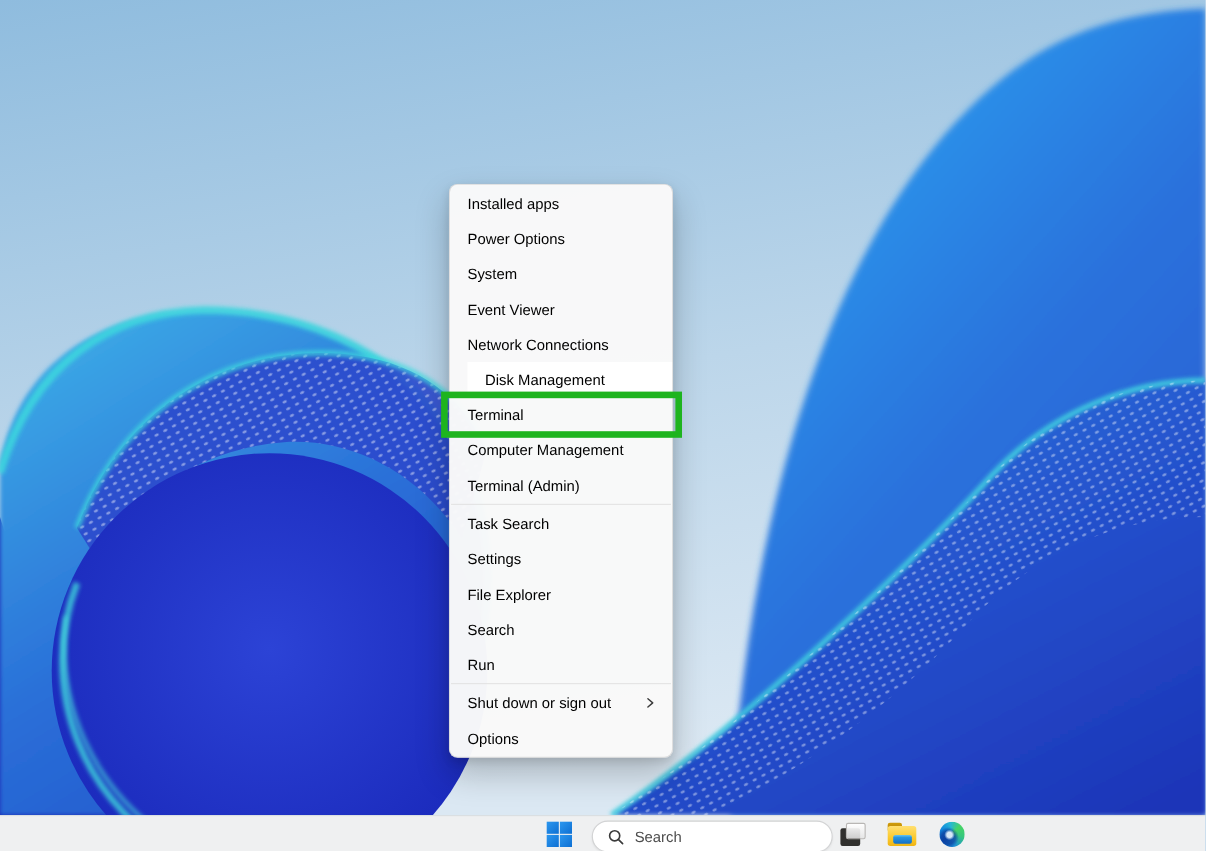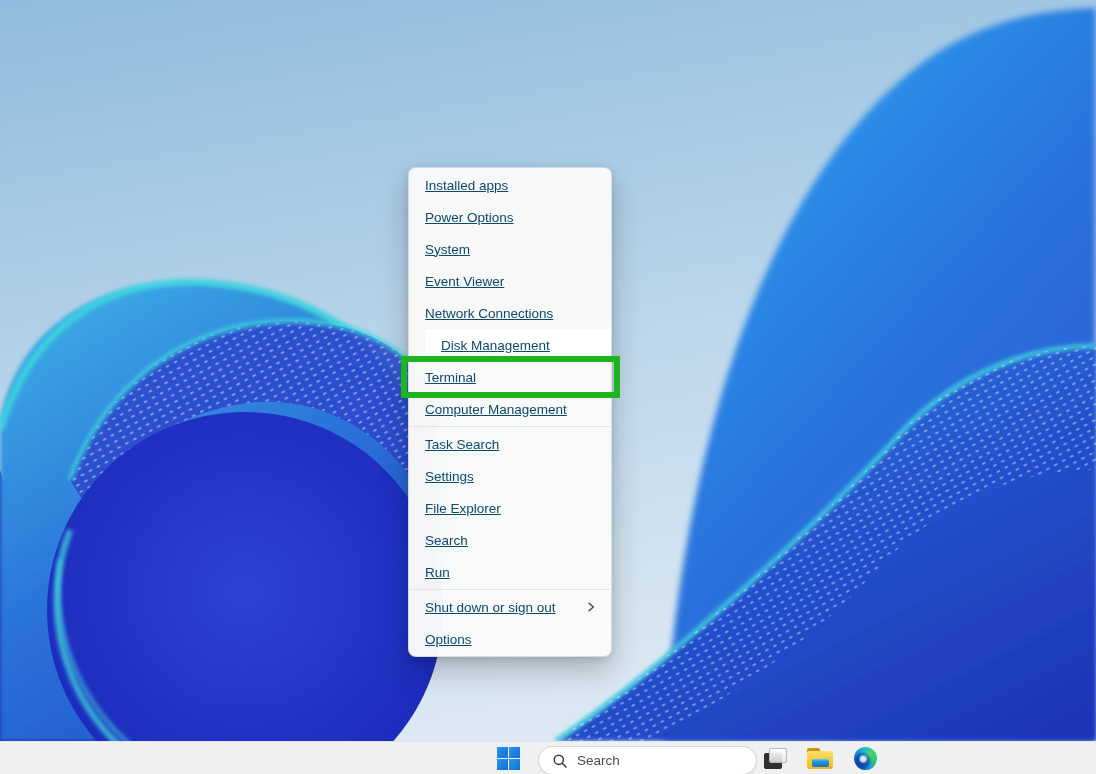--- a/index.html
+++ b/index.html
@@ -46,21 +46,21 @@
       radial-gradient(circle at 36% 62%, rgba(10,45,140,.55) 0 30%, rgba(10,45,140,0) 46%),
       conic-gradient(from 230deg at 50% 45%, #0b59be, #1187dd, #27b7d4, #46d465, #35c77e, #1d8dd8, #0b59be); }
 
   
   .ctx-menu { position:absolute; left:408px; top:167px; width:204px; z-index:10;
     background:rgba(249,249,249,.98); border:1px solid rgba(0,0,0,.12); border-radius:8px;
     box-shadow:0 14px 30px rgba(0,0,0,.22), 0 3px 8px rgba(0,0,0,.10);
     padding:1px 0; }
   .ctx-menu ul { list-style:none; }
   .ctx-menu li.item { height:32px; display:flex; align-items:center;
-    padding:0 14px 0 16px; font-size:13.5px; color:#0c4a6e; cursor:default;text-decoration:underline; }
+    padding:0 14px 0 16px; font-size:13.5px; color:#000000; cursor:default; }
   .ctx-menu li.item .grow { flex:1; }
   .ctx-menu li.sep { height:3px; position:relative; }
   .ctx-menu li.sep::after { content:""; position:absolute; left:1px; right:1px; top:1px;
     height:1px; background:#e3e3e3; }
   .ctx-menu li.row-annotated { background:#ffffff;margin-left:16px; }
 
   
   .hl-box { position:absolute; left:401px; top:356px; width:219px; height:42px;
     border:6px solid #1eb41e; z-index:20; pointer-events:none; }
 </style>
@@ -136,20 +136,21 @@
   <div class="ctx-menu">
     <ul>
       <li class="item">Installed apps</li>
       <li class="item">Power Options</li>
       <li class="item">System</li>
       <li class="item">Event Viewer</li>
       <li class="item">Network Connections</li>
       <li class="item row-annotated">Disk Management</li>
       <li class="item">Terminal</li>
       <li class="item">Computer Management</li>
+      <li class="item">Terminal (Admin)</li>
       <li class="sep"></li>
       <li class="item">Task Search</li>
       <li class="item">Settings</li>
       <li class="item">File Explorer</li>
       <li class="item">Search</li>
       <li class="item">Run</li>
       <li class="sep"></li>
       <li class="item">
         <span class="grow">Shut down or sign out</span>
         <svg width="12" height="12" viewBox="0 0 12 12">

